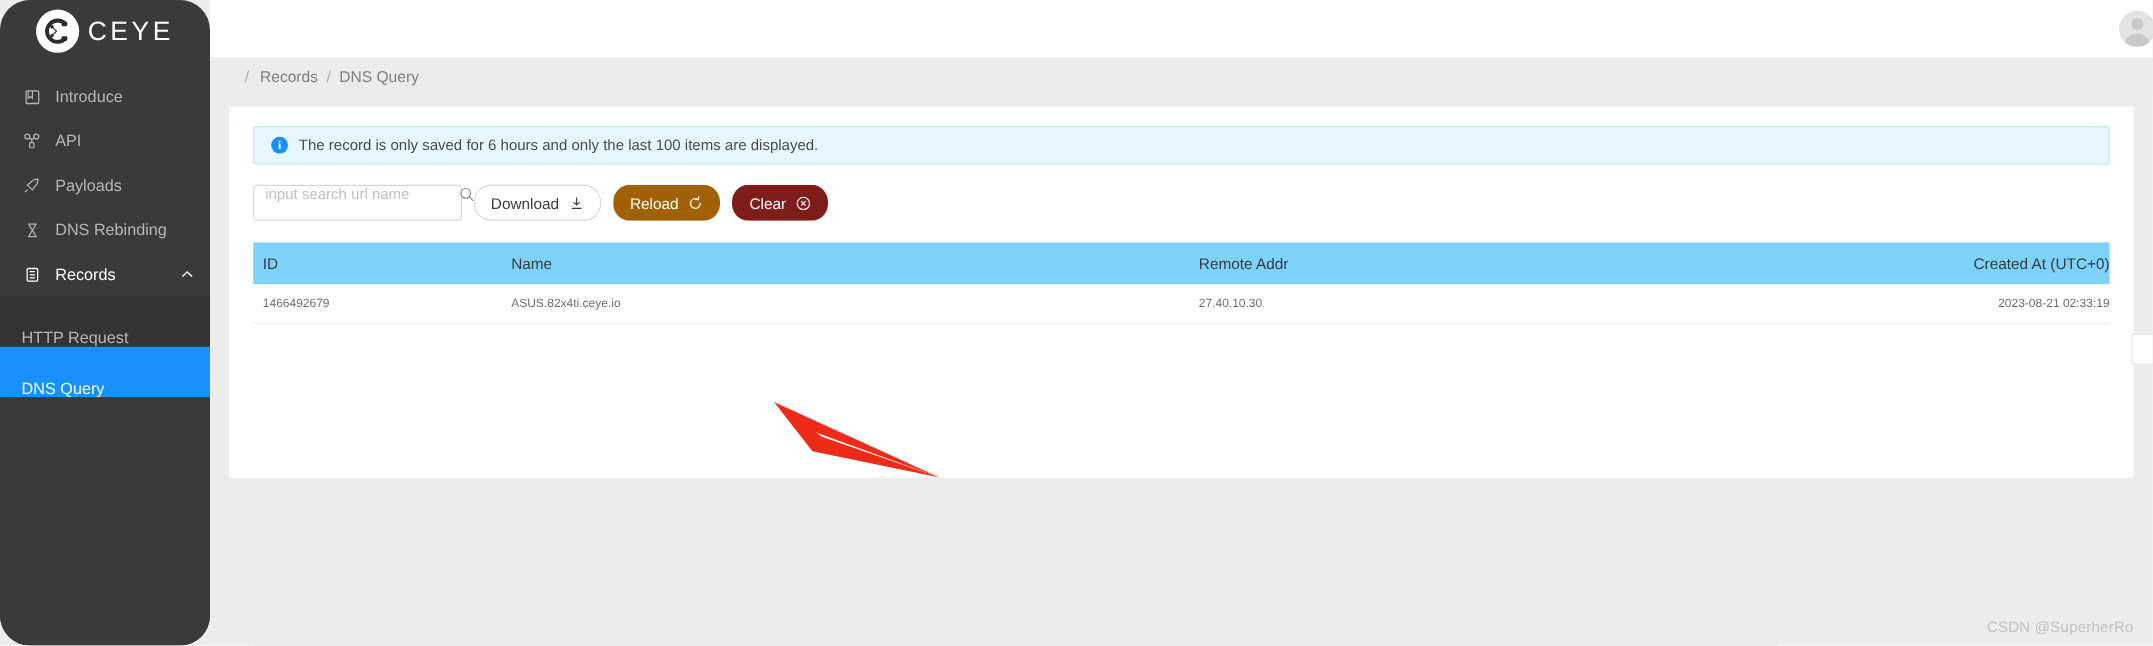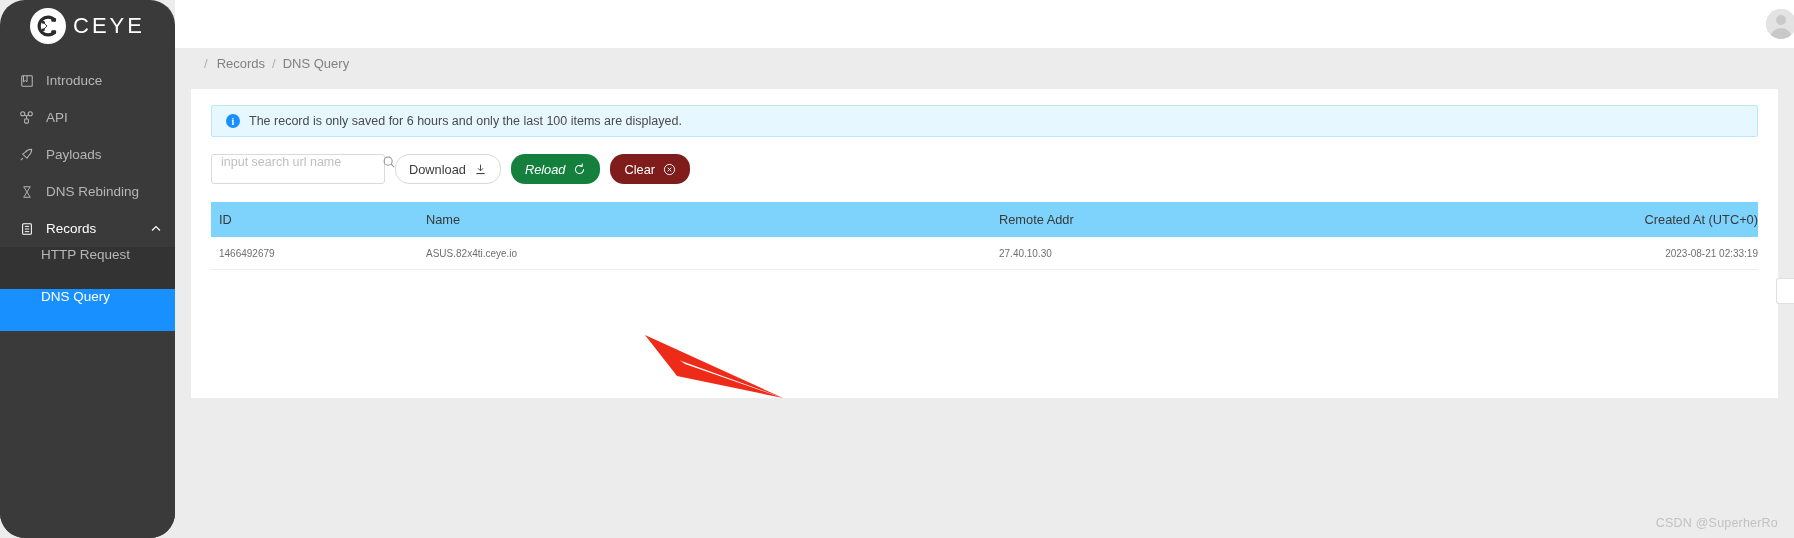--- a/index.html
+++ b/index.html
@@ -80,22 +80,22 @@
     width: 10px; height: 10px;
     color: #ffffff;
     display: flex; align-items: center; justify-content: center;
   }
   .sub {
     background: #333333;
   }
   .sub-item {
     height: 42px;
     display: flex;
-    align-items: flex-start;
-    padding-left: 41px;
+    align-items: flex-end;
+    padding-left: 18px;
     color: #b6b6b6;
     font-size: 13.5px;
     cursor: pointer;
   }
   .sub-item.selected {
     background: #1890ff;
     color: #ffffff;
   }
   .sidebar-filler { flex: 1; background: #3a3a3a; }
 
@@ -211,24 +211,23 @@
     cursor: pointer;
     border: 1px solid transparent;
     white-space: nowrap;
   }
   .btn-default {
     background: #fff;
     border-color: #d9d9d9;
     color: #3c3c3c;
   }
   .btn-primary {
-    background: #15803d;
+    background: #a16207;
     color: #ffffff;
     min-width: 80px;
-    font-style: italic;
   }
   .btn-danger {
     background: #7f1d1d;
     color: #ffffff;
     min-width: 72px;
   }
   .btn .bic { display: inline-flex; align-items: center; }
 
   
   .table { margin-top: 18px; width: 100%; }

